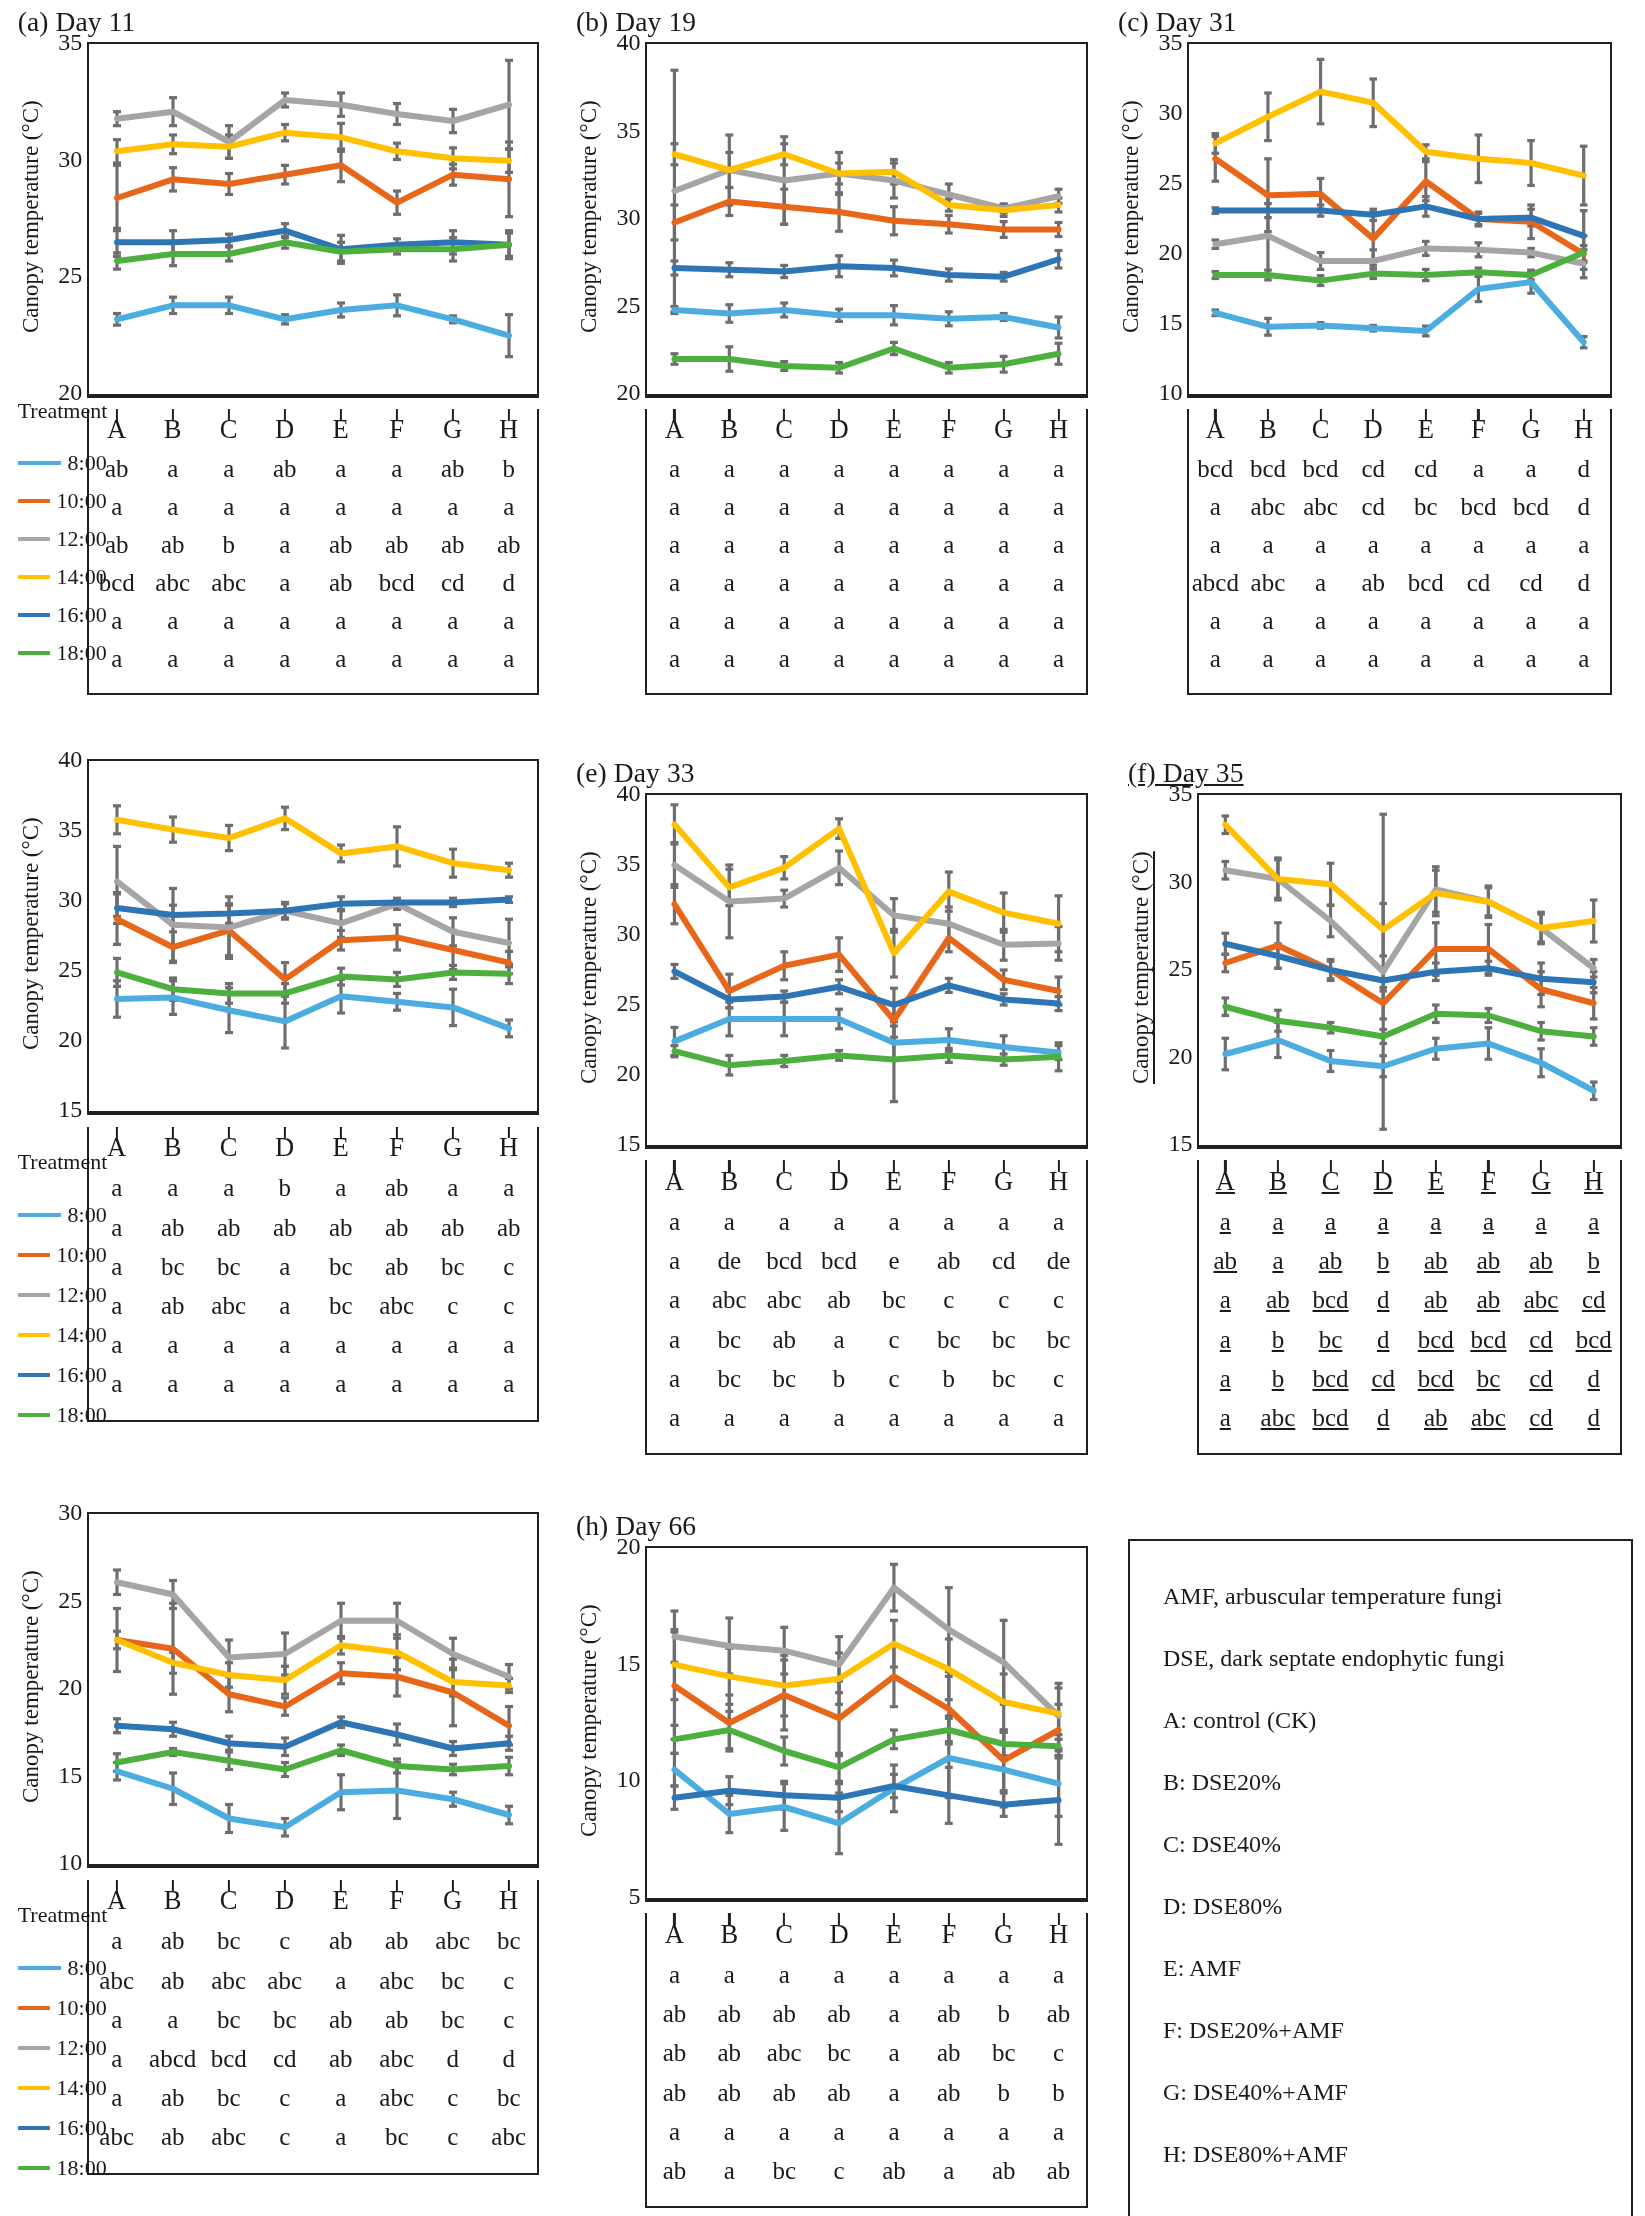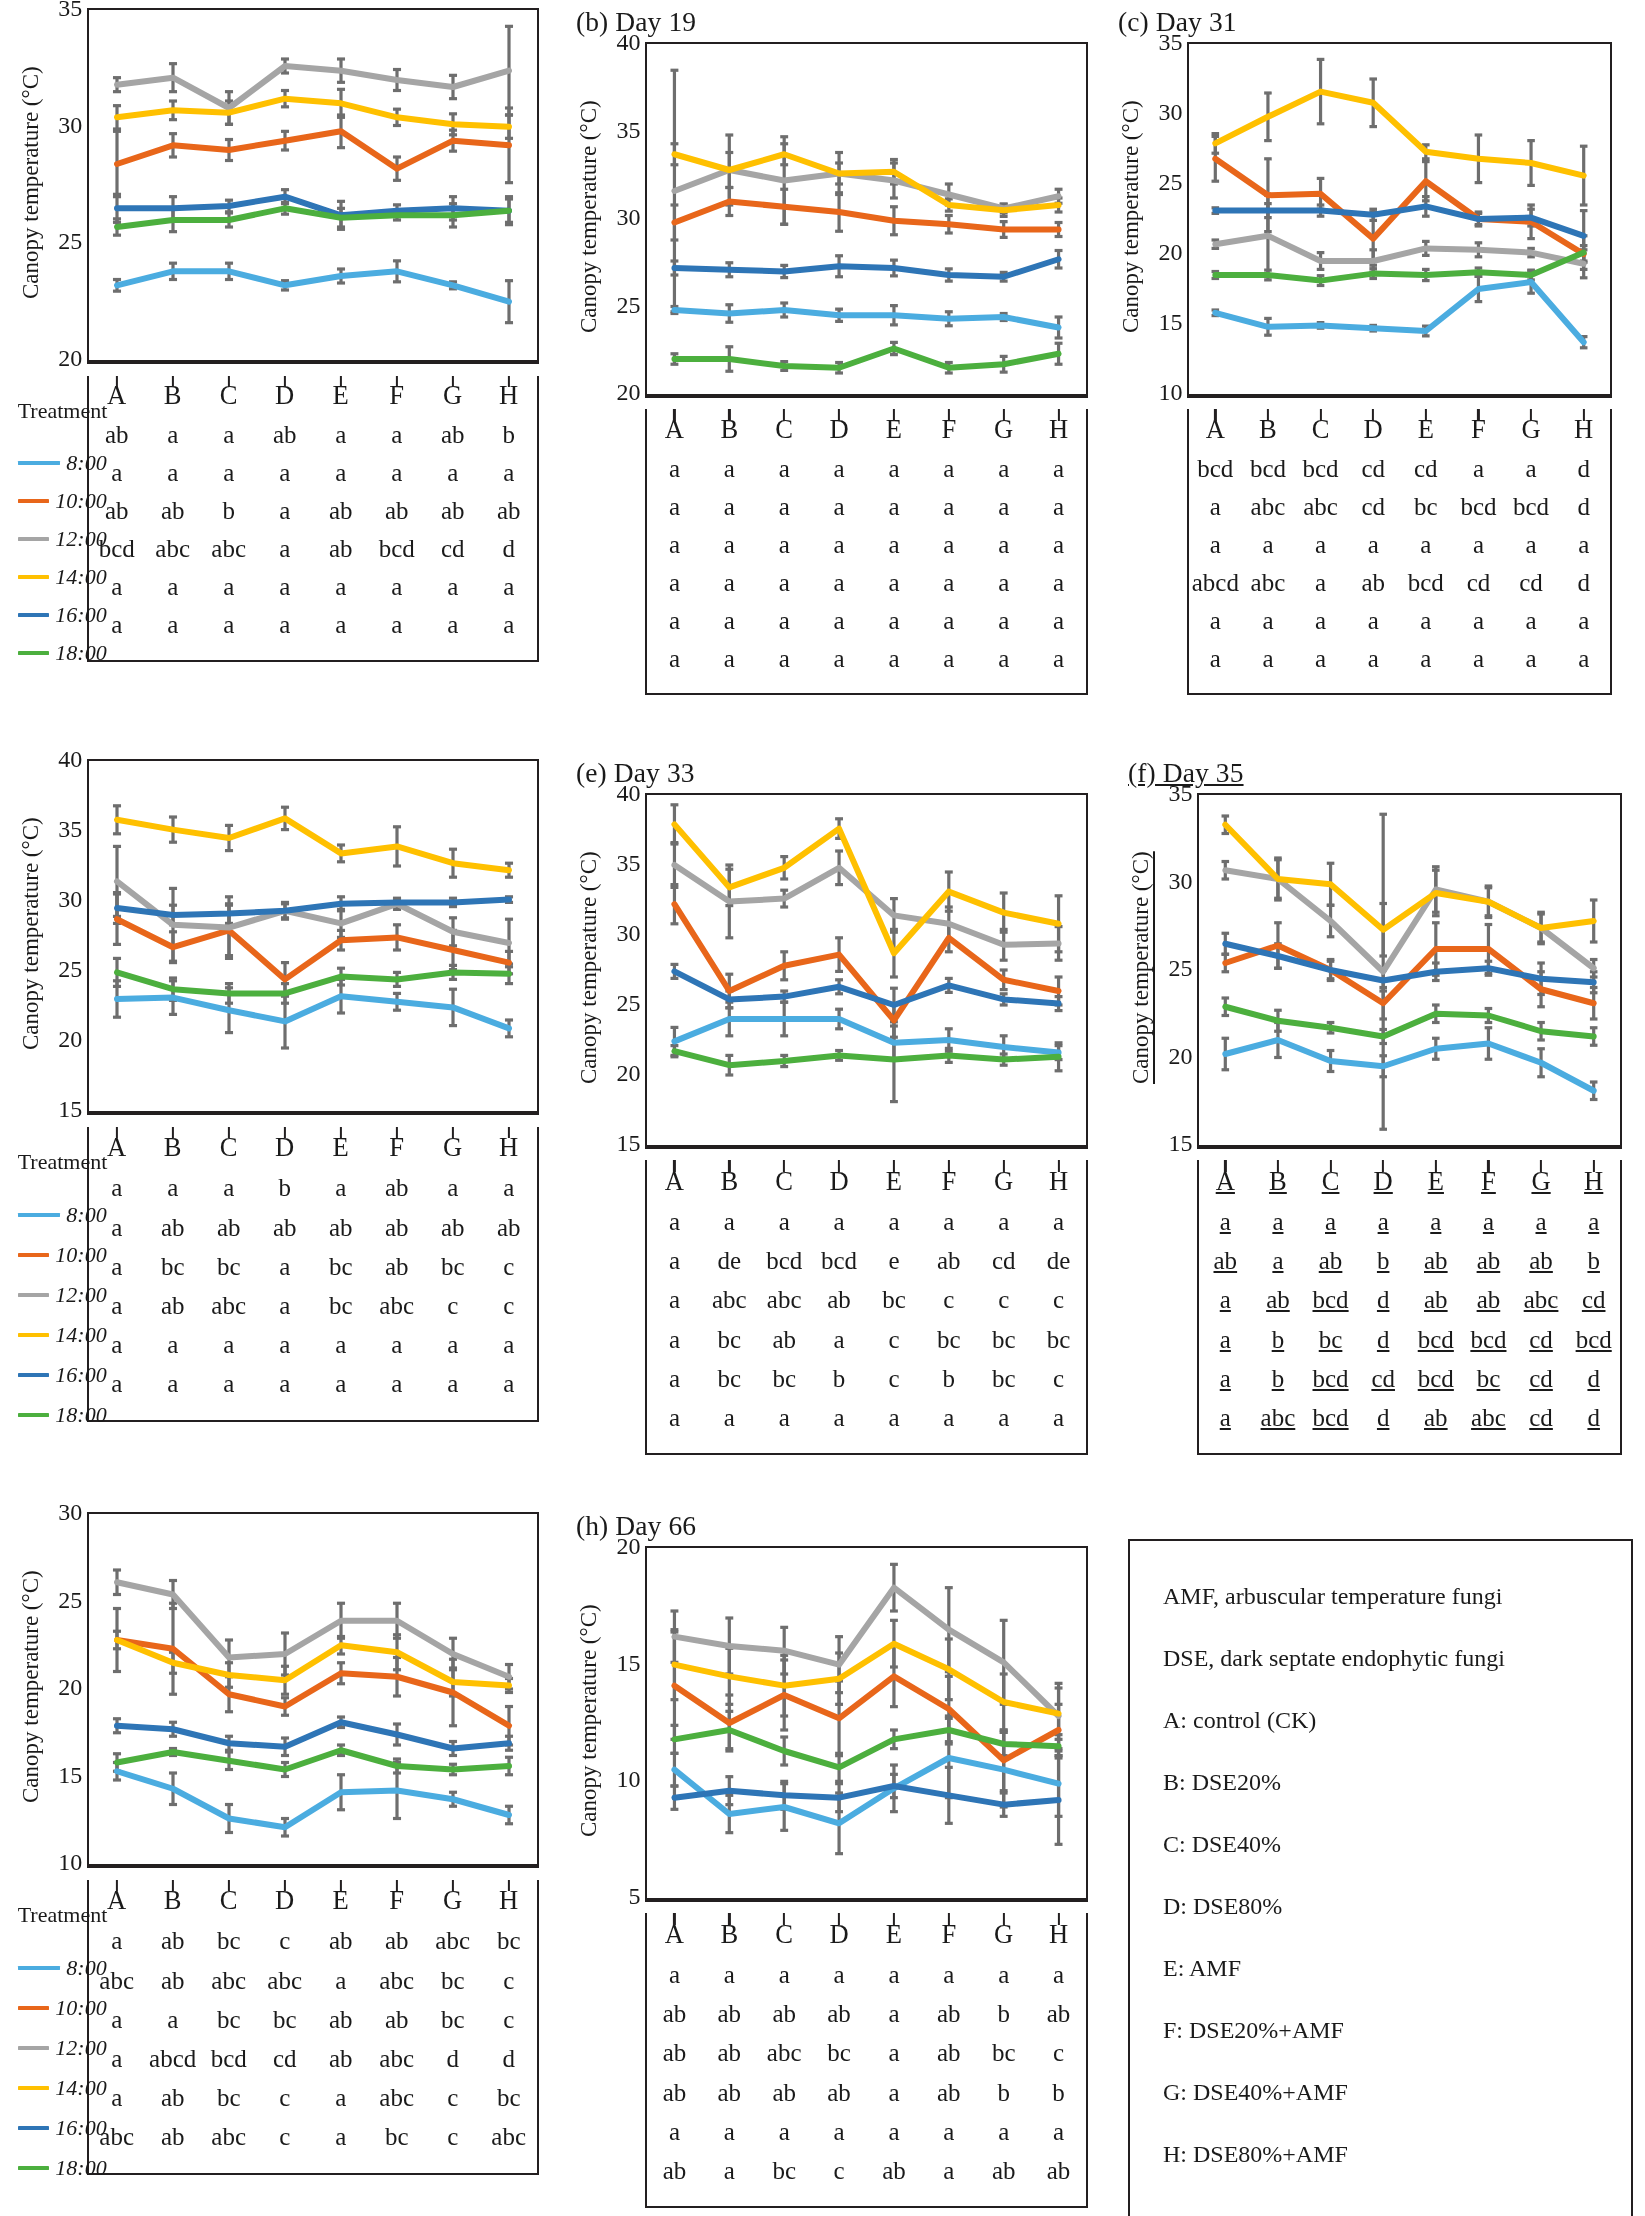--- a/index.html
+++ b/index.html
@@ -48,37 +48,38 @@
   table.letters{
     width:100%;border-collapse:collapse;table-layout:fixed;
     font-size:25px;line-height:1;
   }
   table.letters td{text-align:center;padding:0;vertical-align:middle;}
   table.letters tr.hdr td{font-size:26.6px;}
 
   
   .legendwrap{position:absolute;}
   .treat-label{font-size:22px;white-space:nowrap;text-align:right;}
-  .legitem{display:flex;align-items:center;justify-content:center;gap:6.2px;font-style:italic;}
+  .legitem{display:flex;align-items:center;justify-content:center;gap:6.2px;}
   .legswatch{display:inline-block;width:66px;height:4px;border-radius:0.4px;}
   .legtext{font-size:22px;white-space:nowrap;}
 
   
   .descbox{
     position:absolute;border:2.2px solid #231f20;background:#fff;
     box-sizing:border-box;padding:43px 26.6px 26.6px 33px;
   }
   .descline{font-size:24px;line-height:1;margin-bottom:38px;white-space:nowrap;}
 </style>
 </head>
 <body>
 
 <div class="figure">
 
 <div class="panel" style="left: 17.7px; top: 8px; width: 532px;">
+      <div class="panel-title">(a) Day 11</div>
       <div class="panel-body">
         <div class="ylab" style="height: 350px;">Canopy temperature (°C)</div>
         <div class="ytickcol" style="height: 350px;">
           <div class="ytick" style="top: 350px;">20</div>
           <div class="ytick" style="top: 233px;">25</div>
           <div class="ytick" style="top: 117px;">30</div>
           <div class="ytick" style="top: 0px;">35</div>
         </div>
         <div class="plotcol">
           <div class="plotbox" style="height: 350px; width: 448px;">

